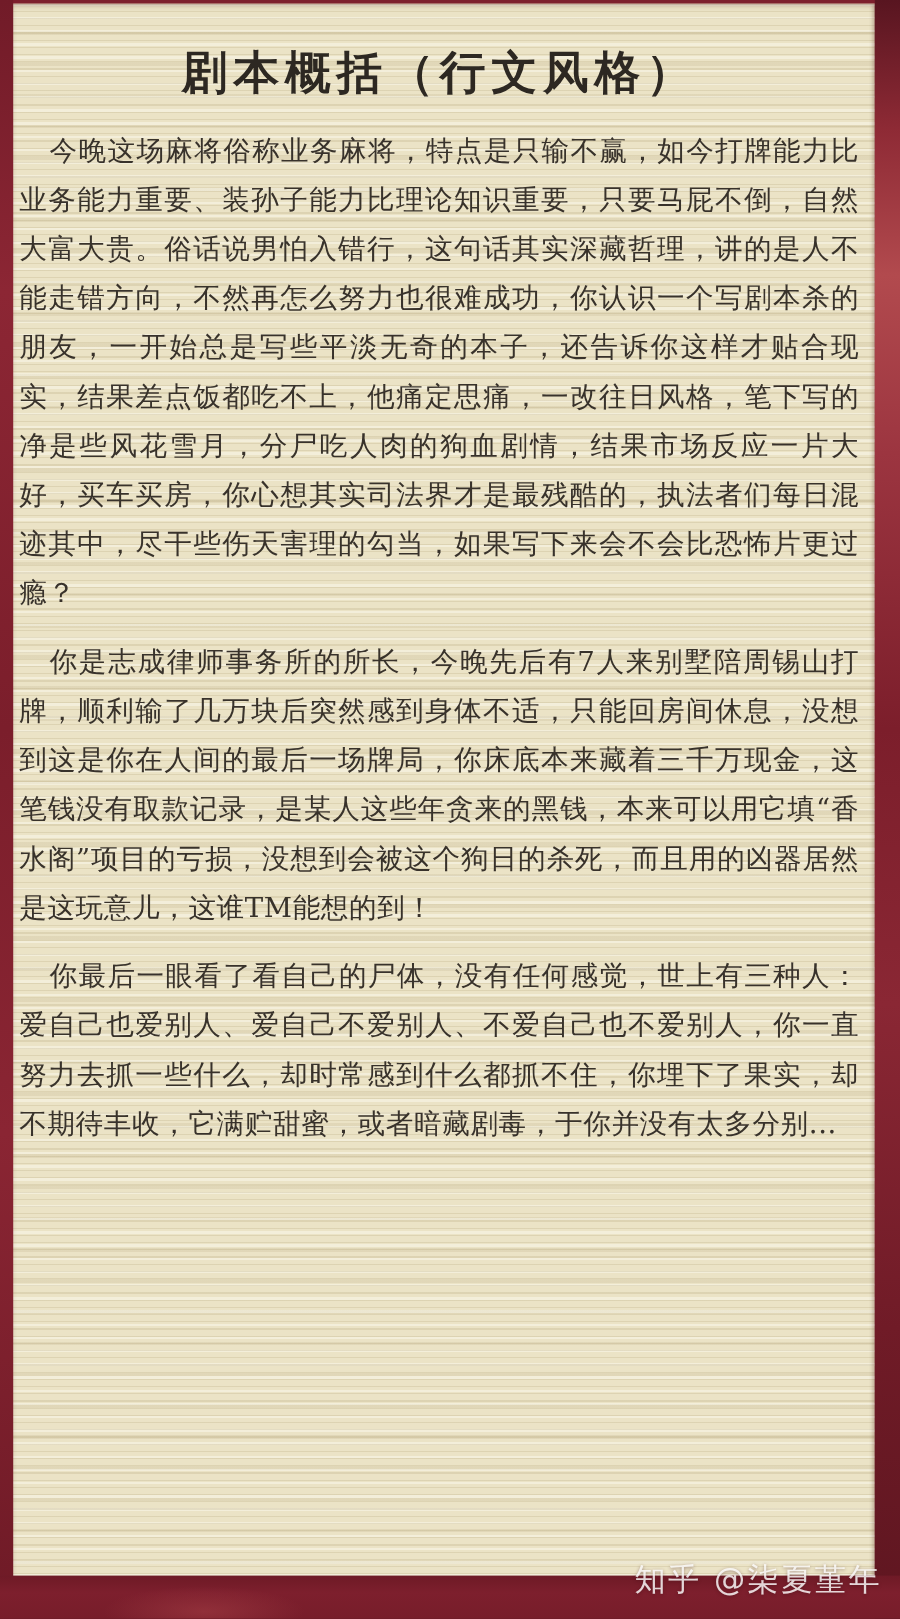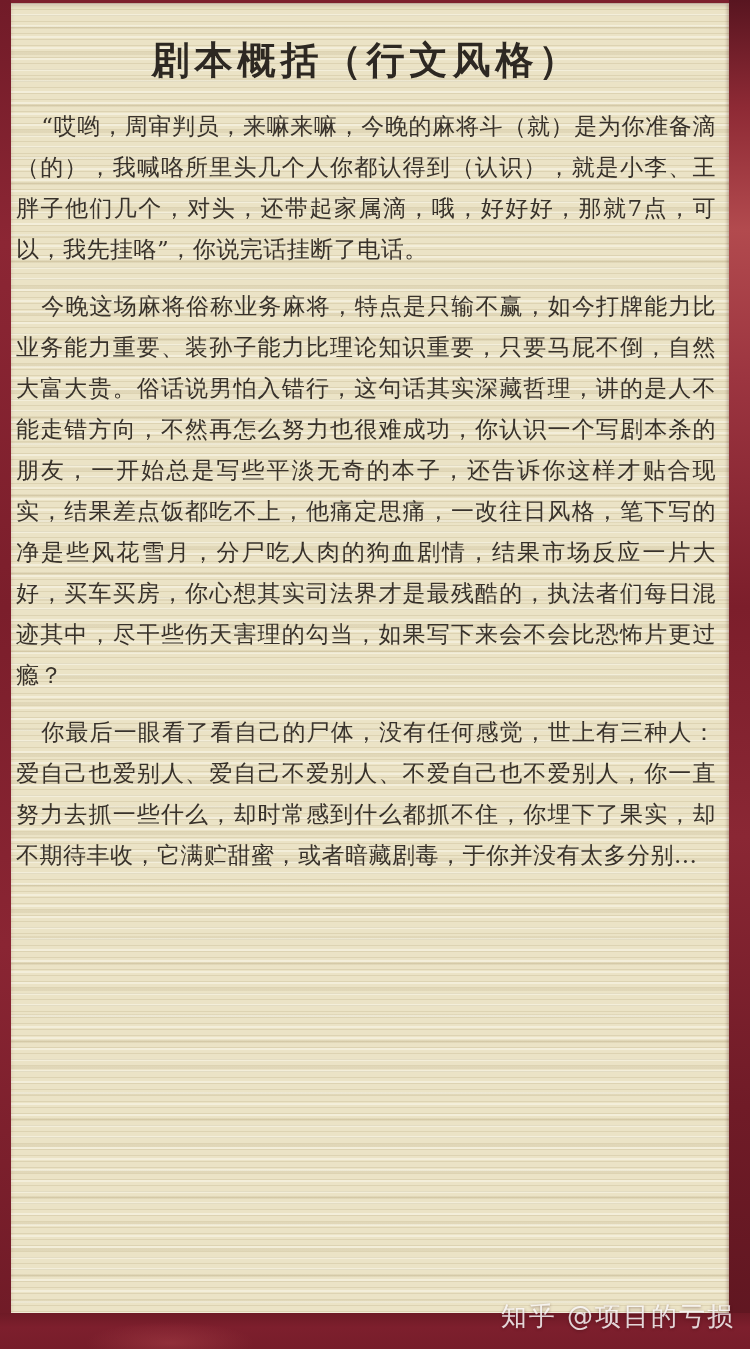--- a/index.html
+++ b/index.html
@@ -94,24 +94,24 @@
   }
 </style>
 </head>
 <body>
 
 <div class="stage">
 
   <div class="paper">
     <h1 class="doc-title">剧本概括（行文风格）</h1>
     <div class="doc-body">
-      <p>“哎哟，周审判员，来嘛来嘛，今晚的麻将斗（就）是为你准备滴（的），我喊咯所里头几个人你都认得到（认识），就是小李、王胖子他们几个，对头，还带起家属滴，哦，好好好，那就7点，可以，我先挂咯”，你说完话挂断了电话。</p>
       <p>今晚这场麻将俗称业务麻将，特点是只输不赢，如今打牌能力比业务能力重要、装孙子能力比理论知识重要，只要马屁不倒，自然大富大贵。俗话说男怕入错行，这句话其实深藏哲理，讲的是人不能走错方向，不然再怎么努力也很难成功，你认识一个写剧本杀的朋友，一开始总是写些平淡无奇的本子，还告诉你这样才贴合现实，结果差点饭都吃不上，他痛定思痛，一改往日风格，笔下写的净是些风花雪月，分尸吃人肉的狗血剧情，结果市场反应一片大好，买车买房，你心想其实司法界才是最残酷的，执法者们每日混迹其中，尽干些伤天害理的勾当，如果写下来会不会比恐怖片更过瘾？</p>
+      <p>你是志成律师事务所的所长，今晚先后有7人来别墅陪周锡山打牌，顺利输了几万块后突然感到身体不适，只能回房间休息，没想到这是你在人间的最后一场牌局，你床底本来藏着三千万现金，这笔钱没有取款记录，是某人这些年贪来的黑钱，本来可以用它填“香水阁”项目的亏损，没想到会被这个狗日的杀死，而且用的凶器居然是这玩意儿，这谁TM能想的到！</p>
       <p>你最后一眼看了看自己的尸体，没有任何感觉，世上有三种人：爱自己也爱别人、爱自己不爱别人、不爱自己也不爱别人，你一直努力去抓一些什么，却时常感到什么都抓不住，你埋下了果实，却不期待丰收，它满贮甜蜜，或者暗藏剧毒，于你并没有太多分别...</p>
     </div>
   </div>
 
   <div class="border-left"></div>
   <div class="border-right"></div>
   <div class="band-bottom"></div>
 
-  <div class="watermark">知乎 @项目的亏损</div>
+  <div class="watermark">知乎 @柒夏堇年</div>
 </div>
 
 </body></html>

